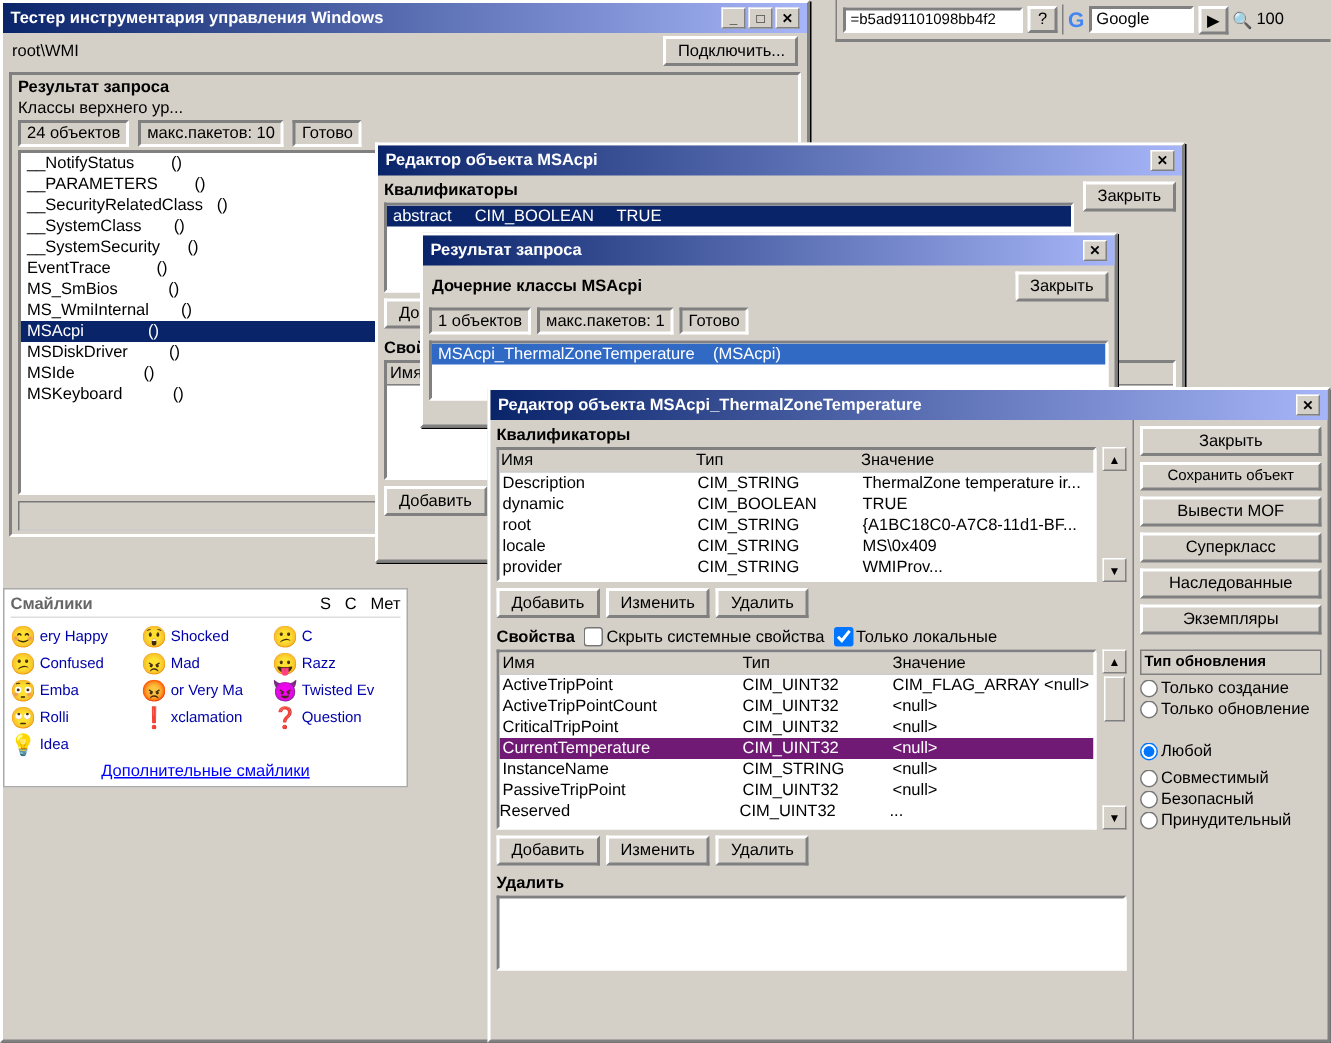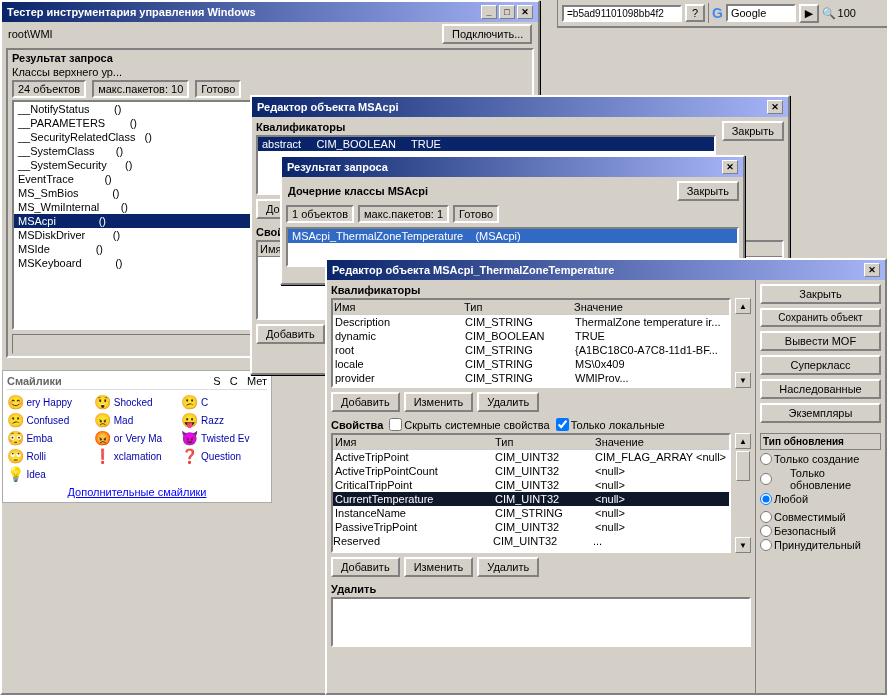--- a/index.html
+++ b/index.html
@@ -202,21 +202,21 @@
       </div>
 
       <div style="display:flex;gap:4px;margin-top:4px;">
         <div style="flex:1;padding:2px;border:1px inset #ccc;"></div>
         <button class="win-button">Добавить</button>
         <button class="win-button">Удалить</button>
       </div>
     </div>
   </div>
 
-  <div style="position:absolute;left:0;top:368px;width:270px;background:white;border:1px solid #aaa;padding:4px;">
+  <div style="position:absolute;left:0;top:390px;width:270px;background:white;border:1px solid #aaa;padding:4px;">
     <div style="text-align:right;font-size:11px;color:#666;border-bottom:1px solid #ddd;padding-bottom:2px;margin-bottom:4px;">
       <span style="float:left;font-weight:bold;">Смайлики</span>
       <span style="color:#000;">
         <span>S</span>&nbsp;&nbsp;
         <span>C</span>&nbsp;&nbsp;
         <span>Мет</span>
       </span>
     </div>
     <div style="display:grid;grid-template-columns:repeat(3,1fr);gap:2px;">
       <div style="display:flex;align-items:center;gap:2px;">
@@ -451,21 +451,21 @@
           <div style="display:grid;grid-template-columns:160px 100px 1fr;padding:1px 2px;">
             <span>ActiveTripPointCount</span>
             <span>CIM_UINT32</span>
             <span>&lt;null&gt;</span>
           </div>
           <div style="display:grid;grid-template-columns:160px 100px 1fr;padding:1px 2px;">
             <span>CriticalTripPoint</span>
             <span>CIM_UINT32</span>
             <span>&lt;null&gt;</span>
           </div>
-          <div style="display:grid;grid-template-columns:160px 100px 1fr;padding:1px 2px;background:#0f172a;color:white;">
+          <div style="display:grid;grid-template-columns:160px 100px 1fr;padding:1px 2px;background:#701a75;color:white;">
             <span>CurrentTemperature</span>
             <span>CIM_UINT32</span>
             <span>&lt;null&gt;</span>
           </div>
           <div style="display:grid;grid-template-columns:160px 100px 1fr;padding:1px 2px;">
             <span>InstanceName</span>
             <span>CIM_STRING</span>
             <span>&lt;null&gt;</span>
           </div>
           <div style="display:grid;grid-template-columns:160px 100px 1fr;padding:1px 2px;">
@@ -503,21 +503,21 @@
       <button class="win-button" style="width:100%;">Суперкласс</button>
       <button class="win-button" style="width:100%;">Наследованные</button>
       <button class="win-button" style="width:100%;">Экземпляры</button>
 
       <div style="margin-top:6px;">
         <div style="font-size:10px;font-weight:bold;margin-bottom:3px;border:1px solid #808080;padding:2px;">Тип обновления</div>
         <label style="display:flex;align-items:center;gap:2px;margin-bottom:2px;">
           <input type="radio" name="update-type" style="">
           <span>Только создание</span>
         </label>
-        <label style="display:flex;align-items:center;gap:18px;margin-bottom:2px;">
+        <label style="display:flex;align-items:center;gap:2px;margin-bottom:16px;">
           <input type="radio" name="update-type" style="">
           <span>Только обновление</span>
         </label>
         <label style="display:flex;align-items:center;gap:2px;margin-bottom:6px;">
           <input type="radio" name="update-type" checked="" style="">
           <span>Любой</span>
         </label>
         <label style="display:flex;align-items:center;gap:2px;margin-bottom:2px;">
           <input type="radio" name="safety" style="">
           <span>Совместимый</span>

